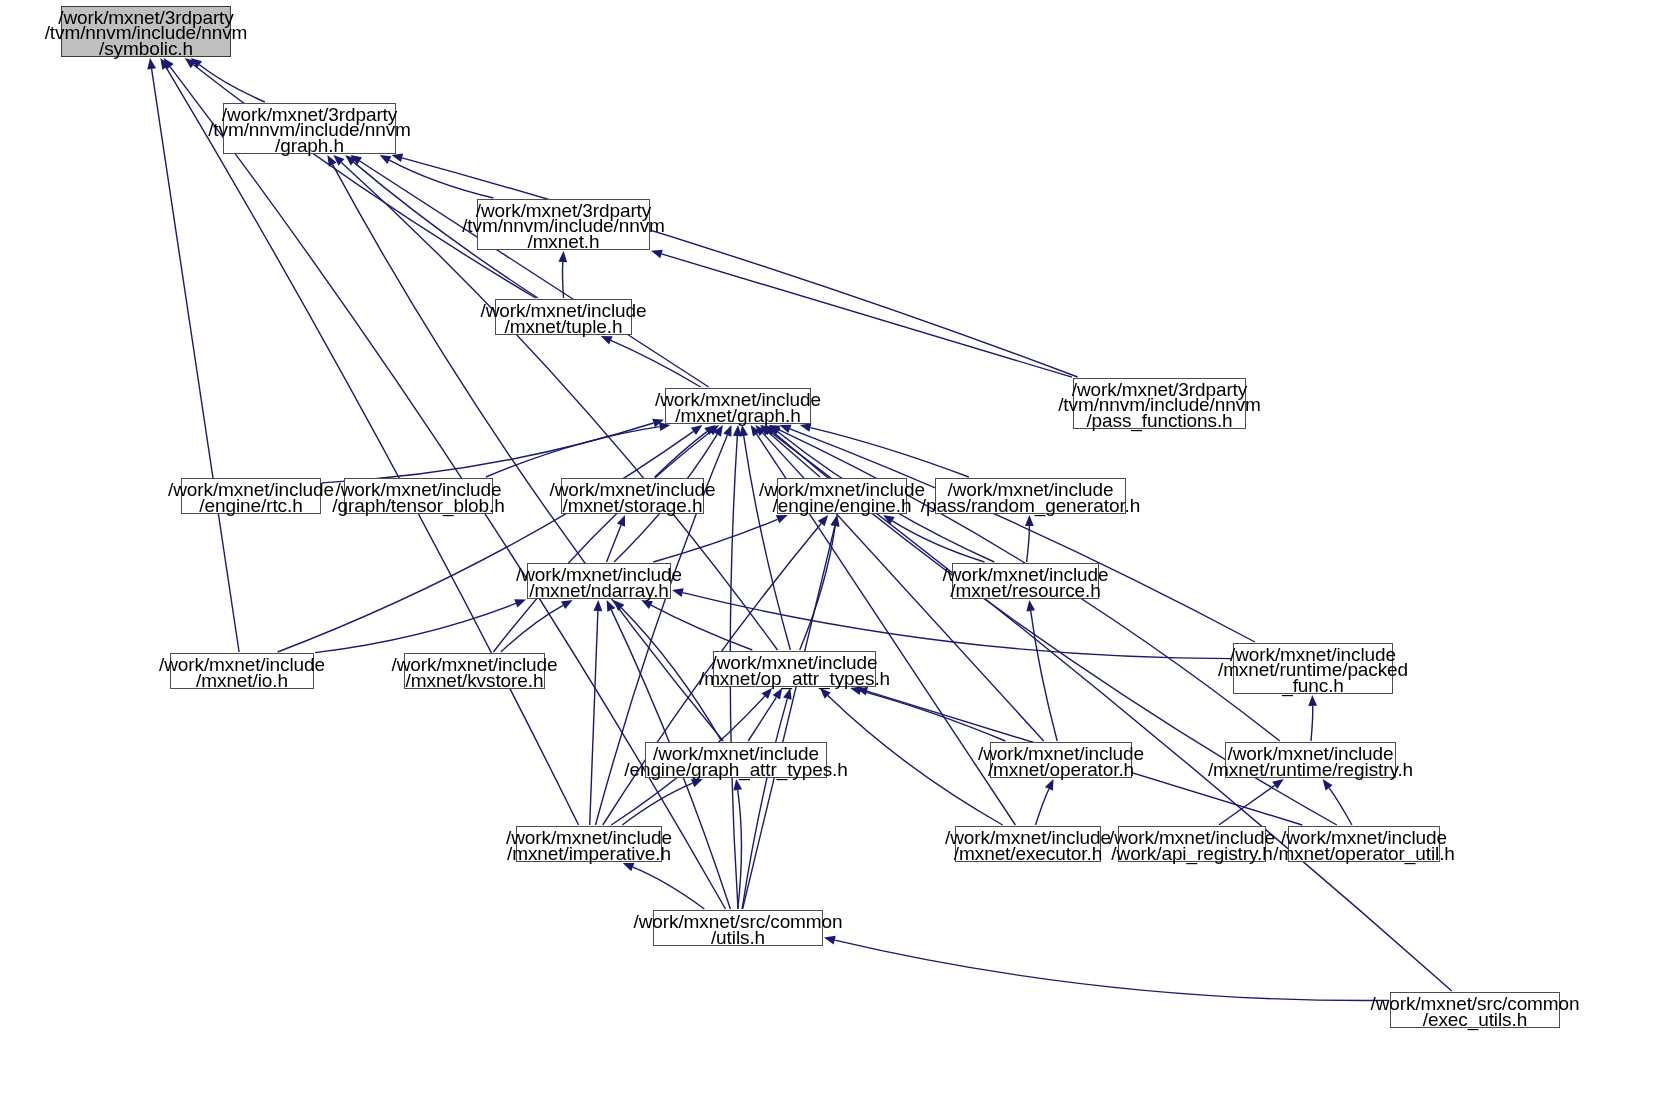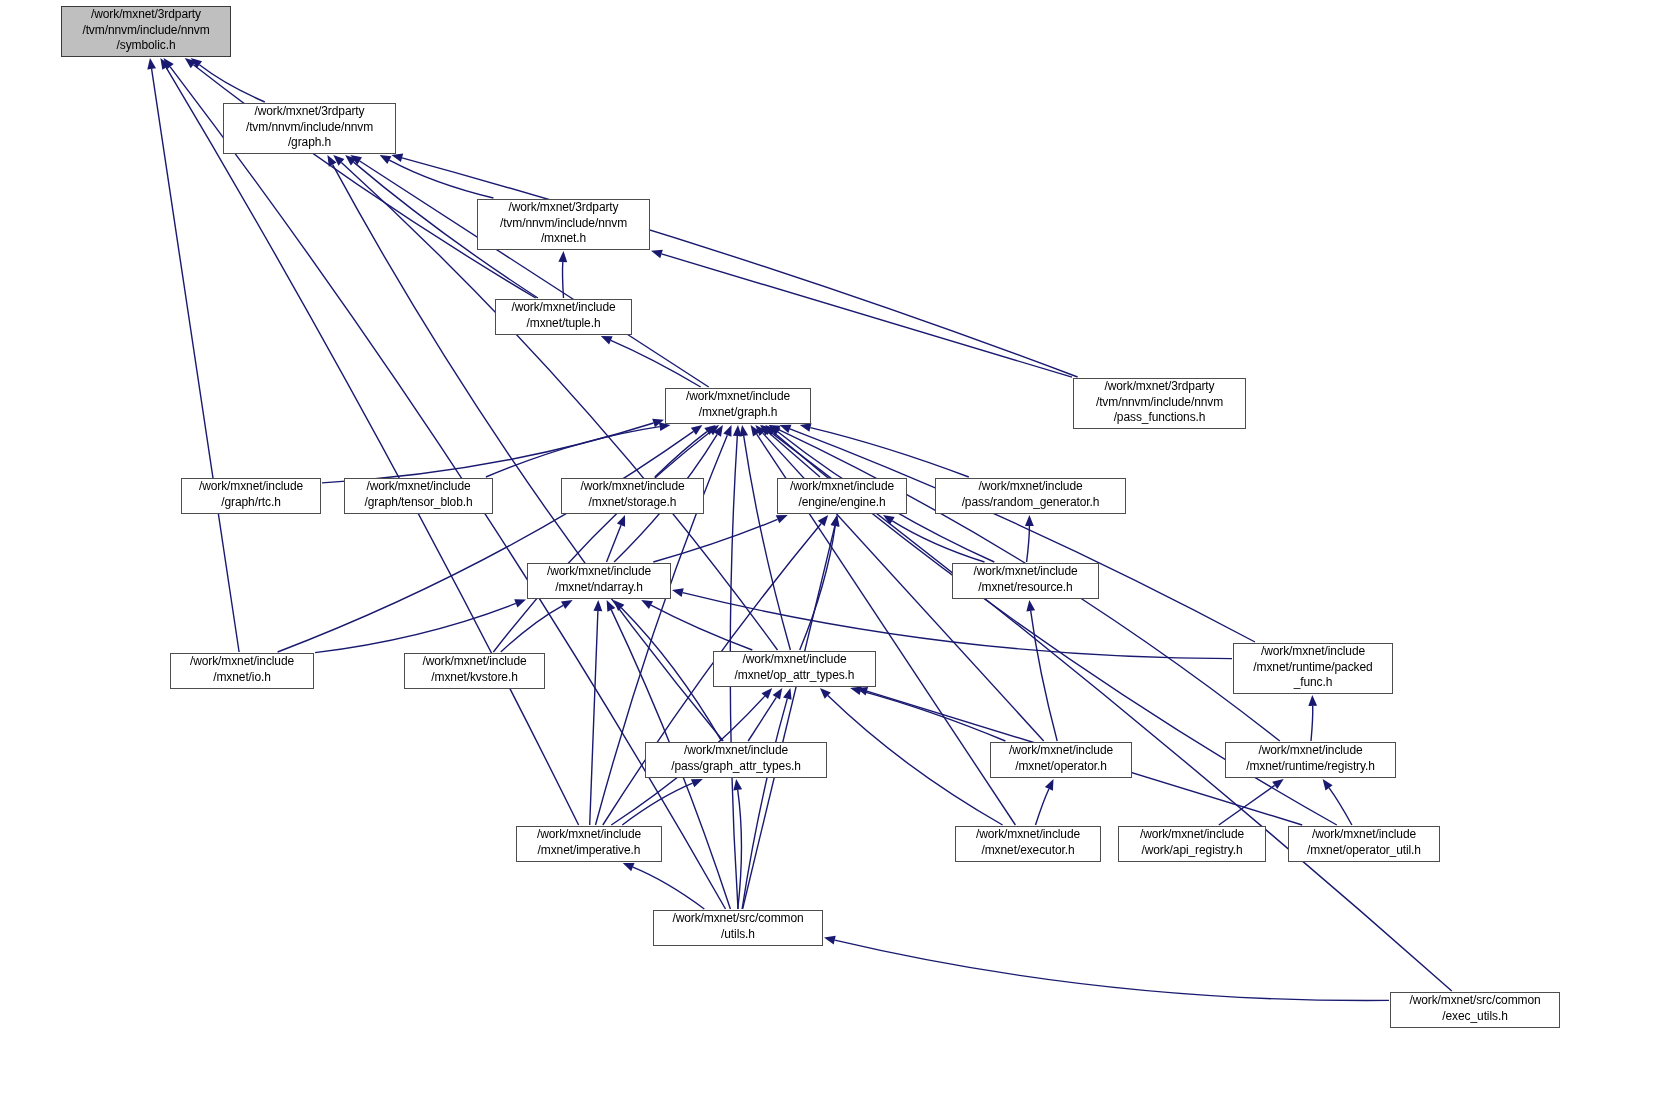--- a/index.html
+++ b/index.html
@@ -21,27 +21,27 @@
     top: 0;
     width: 1676px;
     height: 1108px;
   }
   .node {
     position: absolute;
     box-sizing: border-box;
     border: 1px solid #4d4d4d;
     background: #ffffff;
     color: #000000;
-    font-size: 12px;
+    font-size: 19px;
     line-height: 15.5px;
     text-align: center;
     display: flex;
     flex-direction: column;
     align-items: center;
-    justify-content: flex-start;
+    justify-content: flex-end;
     white-space: pre;
     letter-spacing: -0.1px;
     z-index: 5;
   }
   .node.root {
     background: #bfbfbf;
     border-color: #3a3a3a;
   }
   .node .nline {
     display: block;
@@ -175,32 +175,32 @@
       <path d="M 1389.0 1000.4 Q 1102.7 1003.0 834.7 940.1" fill="none" stroke="#191970" stroke-width="1.4"></path>
       <polygon points="824.0,937.6 835.7,935.8 833.7,944.4" fill="#191970"></polygon>
     </svg>
   <div id="node-layer">
       <div class="node root" style="left: 61px; top: 6px; width: 170px; height: 51px;"><span class="nline">/work/mxnet/3rdparty</span><span class="nline">/tvm/nnvm/include/nnvm</span><span class="nline">/symbolic.h</span></div>
       <div class="node" style="left: 223px; top: 103px; width: 173px; height: 51px;"><span class="nline">/work/mxnet/3rdparty</span><span class="nline">/tvm/nnvm/include/nnvm</span><span class="nline">/graph.h</span></div>
       <div class="node" style="left: 477px; top: 199px; width: 173px; height: 51px;"><span class="nline">/work/mxnet/3rdparty</span><span class="nline">/tvm/nnvm/include/nnvm</span><span class="nline">/mxnet.h</span></div>
       <div class="node" style="left: 495px; top: 299px; width: 137px; height: 36px;"><span class="nline">/work/mxnet/include</span><span class="nline">/mxnet/tuple.h</span></div>
       <div class="node" style="left: 665px; top: 388px; width: 146px; height: 36px;"><span class="nline">/work/mxnet/include</span><span class="nline">/mxnet/graph.h</span></div>
       <div class="node" style="left: 1073px; top: 378px; width: 173px; height: 51px;"><span class="nline">/work/mxnet/3rdparty</span><span class="nline">/tvm/nnvm/include/nnvm</span><span class="nline">/pass_functions.h</span></div>
-      <div class="node" style="left: 181px; top: 478px; width: 140px; height: 36px;"><span class="nline">/work/mxnet/include</span><span class="nline">/graph/rtc.h</span></div>
+      <div class="node" style="left: 181px; top: 478px; width: 140px; height: 36px;"><span class="nline">/work/mxnet/include</span><span class="nline">/engine/rtc.h</span></div>
       <div class="node" style="left: 344px; top: 478px; width: 149px; height: 36px;"><span class="nline">/work/mxnet/include</span><span class="nline">/graph/tensor_blob.h</span></div>
       <div class="node" style="left: 561px; top: 478px; width: 143px; height: 36px;"><span class="nline">/work/mxnet/include</span><span class="nline">/mxnet/storage.h</span></div>
       <div class="node" style="left: 777px; top: 478px; width: 130px; height: 36px;"><span class="nline">/work/mxnet/include</span><span class="nline">/engine/engine.h</span></div>
       <div class="node" style="left: 935px; top: 478px; width: 191px; height: 36px;"><span class="nline">/work/mxnet/include</span><span class="nline">/pass/random_generator.h</span></div>
       <div class="node" style="left: 527px; top: 563px; width: 144px; height: 36px;"><span class="nline">/work/mxnet/include</span><span class="nline">/mxnet/ndarray.h</span></div>
       <div class="node" style="left: 952px; top: 563px; width: 147px; height: 36px;"><span class="nline">/work/mxnet/include</span><span class="nline">/mxnet/resource.h</span></div>
       <div class="node" style="left: 170px; top: 653px; width: 144px; height: 36px;"><span class="nline">/work/mxnet/include</span><span class="nline">/mxnet/io.h</span></div>
       <div class="node" style="left: 404px; top: 653px; width: 141px; height: 36px;"><span class="nline">/work/mxnet/include</span><span class="nline">/mxnet/kvstore.h</span></div>
       <div class="node" style="left: 713px; top: 651px; width: 163px; height: 36px;"><span class="nline">/work/mxnet/include</span><span class="nline">/mxnet/op_attr_types.h</span></div>
       <div class="node" style="left: 1233px; top: 643px; width: 160px; height: 51px;"><span class="nline">/work/mxnet/include</span><span class="nline">/mxnet/runtime/packed</span><span class="nline">_func.h</span></div>
-      <div class="node" style="left: 645px; top: 742px; width: 182px; height: 36px;"><span class="nline">/work/mxnet/include</span><span class="nline">/pass/graph_attr_types.h</span></div>
+      <div class="node" style="left: 645px; top: 742px; width: 182px; height: 36px;"><span class="nline">/work/mxnet/include</span><span class="nline">/engine/graph_attr_types.h</span></div>
       <div class="node" style="left: 990px; top: 742px; width: 142px; height: 36px;"><span class="nline">/work/mxnet/include</span><span class="nline">/mxnet/operator.h</span></div>
       <div class="node" style="left: 1225px; top: 742px; width: 171px; height: 36px;"><span class="nline">/work/mxnet/include</span><span class="nline">/mxnet/runtime/registry.h</span></div>
       <div class="node" style="left: 516px; top: 826px; width: 146px; height: 36px;"><span class="nline">/work/mxnet/include</span><span class="nline">/mxnet/imperative.h</span></div>
       <div class="node" style="left: 955px; top: 826px; width: 146px; height: 36px;"><span class="nline">/work/mxnet/include</span><span class="nline">/mxnet/executor.h</span></div>
       <div class="node" style="left: 1118px; top: 826px; width: 148px; height: 36px;"><span class="nline">/work/mxnet/include</span><span class="nline">/work/api_registry.h</span></div>
       <div class="node" style="left: 1288px; top: 826px; width: 152px; height: 36px;"><span class="nline">/work/mxnet/include</span><span class="nline">/mxnet/operator_util.h</span></div>
       <div class="node" style="left: 653px; top: 910px; width: 170px; height: 36px;"><span class="nline">/work/mxnet/src/common</span><span class="nline">/utils.h</span></div>
       <div class="node" style="left: 1390px; top: 992px; width: 170px; height: 36px;"><span class="nline">/work/mxnet/src/common</span><span class="nline">/exec_utils.h</span></div>
     </div>
 </div>

